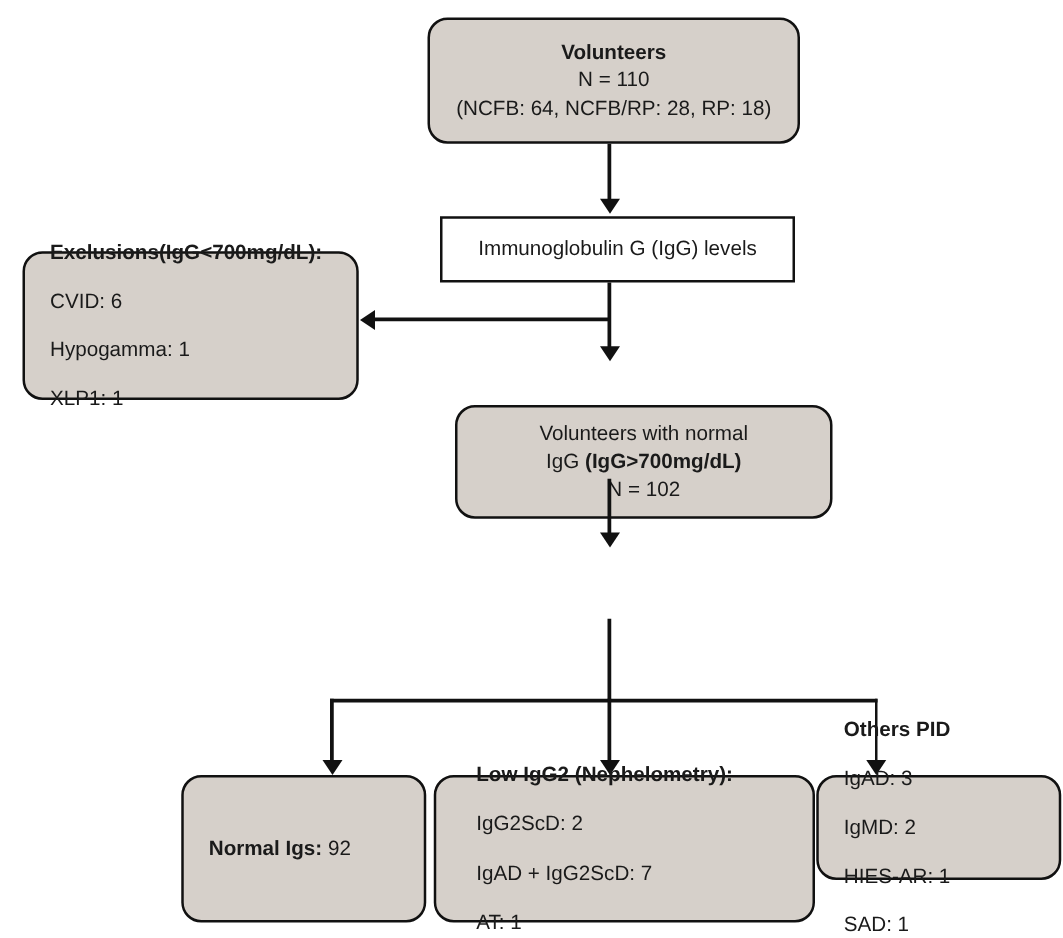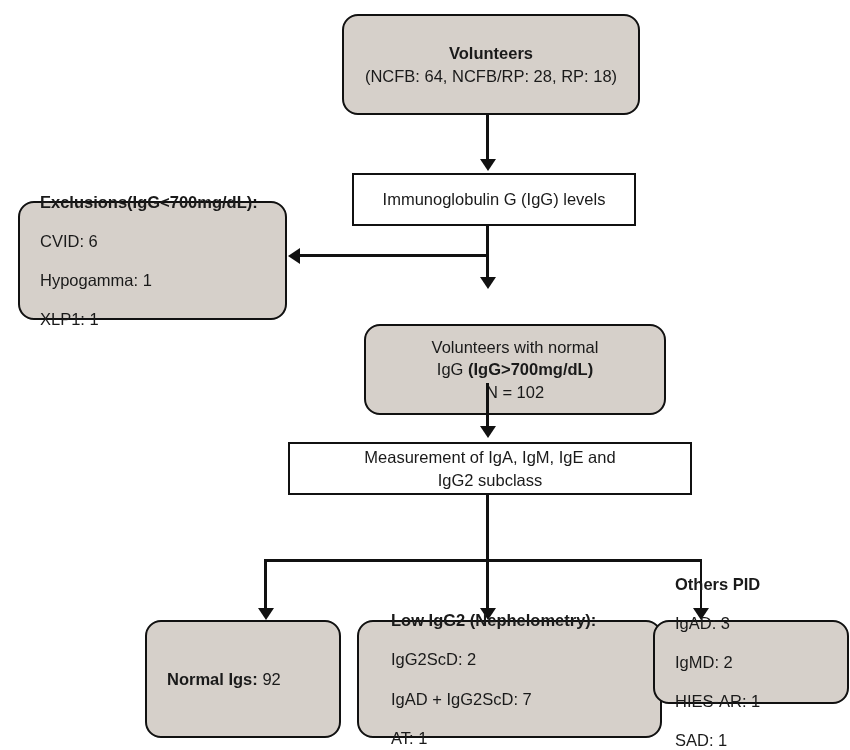--- a/index.html
+++ b/index.html
@@ -66,20 +66,21 @@
     border-right: 12px solid #111111;
   }
 </style>
 </head>
 <body>
 
 <div id="canvas">
 
   <div class="node filled center" style="left:342px; top:14px; width:298px; height:101px;">
     <span class="ln b">Volunteers</span>
+    <span class="ln">N = 110</span>
     <span class="ln">(NCFB: 64, NCFB/RP: 28, RP: 18)</span>
   </div>
 
   <div class="vline" style="left:486px; top:115px; height:46px;"></div>
   <div class="arrow-down" style="left:479.5px; top:159px;"></div>
 
   <div class="node plain center" style="left:352px; top:173px; width:284px; height:53px;">
     <span class="ln">Immunoglobulin G (IgG) levels</span>
   </div>
 
@@ -98,42 +99,38 @@
 
   <div class="node filled center" style="left:364px; top:292px; width:302px; height:91px;margin-top:32px;">
     <span class="ln">Volunteers with normal</span>
     <span class="ln"><span>IgG </span><span class="b">(IgG&gt;700mg/dL)</span></span>
     <span class="ln">N = 102</span>
   </div>
 
   <div class="vline" style="left:486px; top:383px; height:44px;"></div>
   <div class="arrow-down" style="left:479.5px; top:426px;"></div>
 
-  <div class="node plain center" style="left:288px; top:442px; width:404px; height:53px;">
-    <span class="ln">Measurement of IgA, IgM, IgE and</span>
-    <span class="ln">IgG2 subclass</span>
-  </div>
 
   <div class="vline" style="left:486px; top:495px; height:66px;"></div>
   <div class="hline" style="left:264px; top:559px; width:438px;"></div>
 
   <div class="vline" style="left:264px; top:559px; height:52px;"></div>
   <div class="arrow-down" style="left:257.5px; top:608px;"></div>
 
   <div class="vline" style="left:486px; top:559px; height:52px;"></div>
   <div class="arrow-down" style="left:479.5px; top:608px;"></div>
 
   <div class="vline" style="left:699.5px; top:559px; height:52px;"></div>
   <div class="arrow-down" style="left:693px; top:608px;"></div>
 
   <div class="node filled left" style="left:145px; top:620px; width:196px; height:118px;">
     <span class="ln"><span class="b">Normal Igs:</span> <span>92</span></span>
   </div>
 
-  <div class="node filled left" style="left:357px; top:620px; width:305px; height:118px;padding-left:32px;">
+  <div class="node filled left" style="left:347px; top:620px; width:305px; height:118px;padding-left:32px;">
     <span class="ln b">Low IgG2 (Nephelometry):</span>
     <span class="ln">IgG2ScD: 2</span>
     <span class="ln">IgAD + IgG2ScD: 7</span>
     <span class="ln">AT: 1</span>
   </div>
 
   <div class="node filled left" style="left:653px; top:620px; width:196px; height:84px;">
     <span class="ln b">Others PID</span>
     <span class="ln">IgAD: 3</span>
     <span class="ln">IgMD: 2</span>

